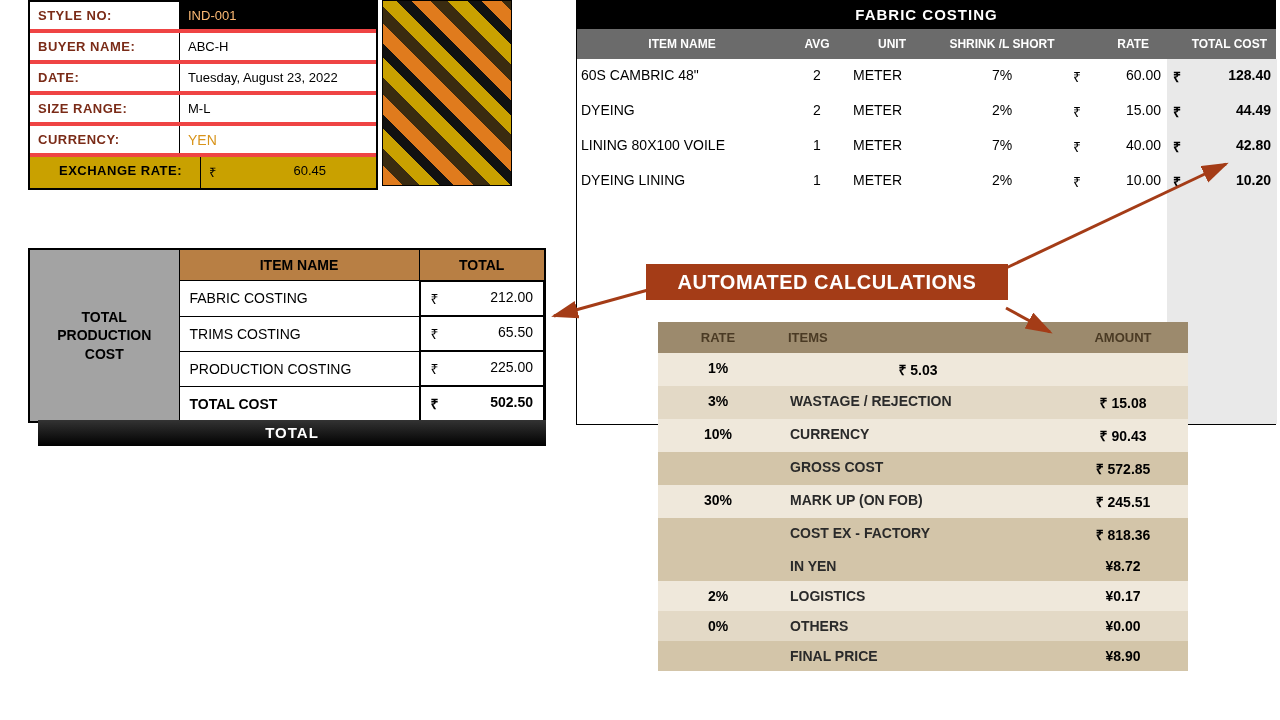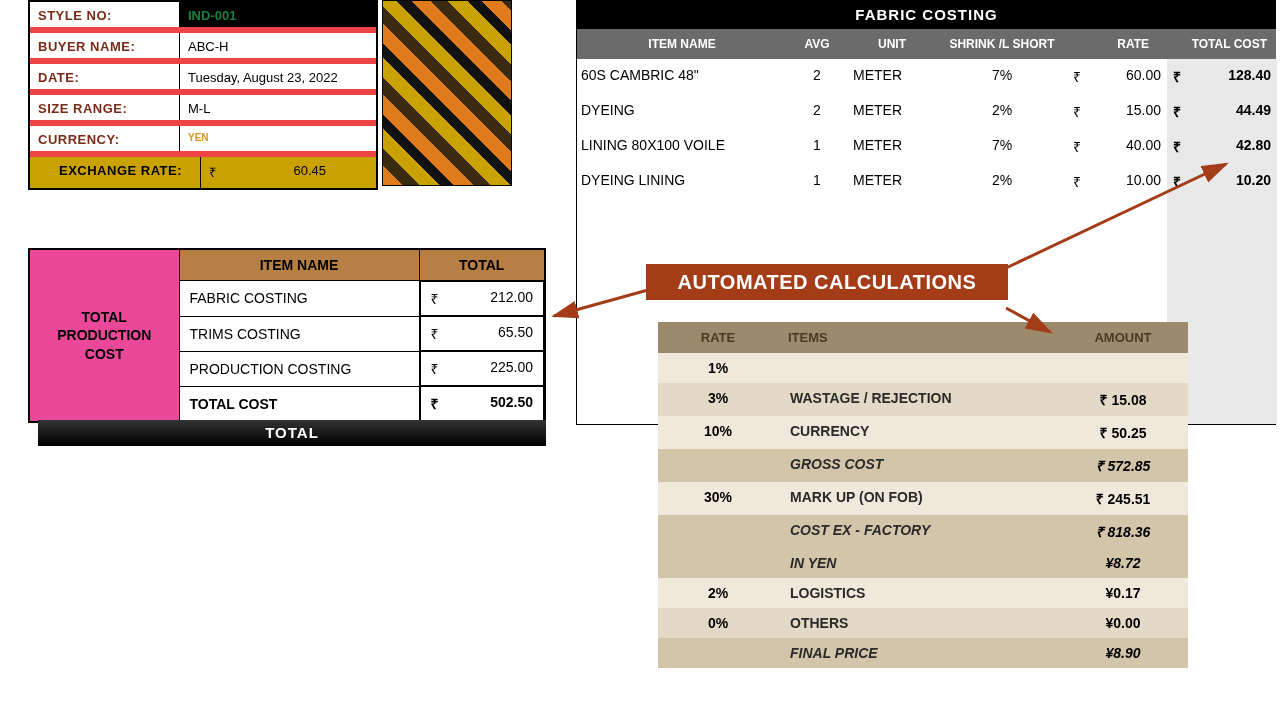--- a/index.html
+++ b/index.html
@@ -1,37 +1,37 @@
 <!DOCTYPE html>
 <html><head>
 <meta charset="utf-8">
 <style>
   * { box-sizing: border-box; margin: 0; padding: 0; }
   body { font-family: "Segoe UI", Arial, sans-serif; font-size: 13px; color: #000; background: #fff; width: 1280px; height: 720px; position: relative; overflow: hidden; }
 
   
   .info-block { position: absolute; left: 28px; top: 0; width: 350px; border: 2px solid #000; }
-  .info-row { display: flex; height: 31px; border-bottom: 6px solid #ef4444; }
+  .info-row { display: flex; height: 31px; border-bottom: 4px solid #ef4444; }
   .info-row:last-child { border-bottom: none; }
   .info-label { width: 150px; padding: 6px 8px; color: #7a2b17; font-weight: 600; font-variant: small-caps; letter-spacing: .5px; border-right: 1px solid #000; background:#fff; }
   .info-val   { flex: 1; padding: 6px 8px; background: #fff; }
-  .info-row.style .info-val { background: #000; color: #15803d; font-weight: 700; }
-  .info-row.currency .info-val { color: #d8941b; font-weight: 700; font-size:10px; }
+  .info-row.style .info-val { background: #000; color: #fdba74; font-weight: 400; }
+  .info-row.currency .info-val { color: #d8941b; font-weight: 400; font-size:14px; }
   .info-row.exrate { background: #c9a100; }
   .info-row.exrate .info-label { color:#000; font-weight:700; border-right:1px solid #000; background:#c9a100; font-variant: normal; margin-left: 21px;}
   .info-row.exrate .info-val   { background:#c9a100; text-align:right; padding-right:50px; }
 
   
   .product-img { position:absolute; left: 382px; top:0; width:130px; height:186px; border:1px solid #000; background: repeating-linear-gradient(45deg,#e07b1d 0 14px,#3a2b10 14px 26px,#c9a100 26px 40px,#111 40px 50px); }
 
   
   .prod-table { position:absolute; left:28px; top:248px; width:518px; border:2px solid #000; border-collapse:collapse; }
   .prod-table td, .prod-table th { border:1px solid #000; padding:7px 10px; font-size:14px; }
   .prod-table th { background:#b87f44; color:#000; font-weight:700; text-align:center; }
-  .prod-table .side-header { background:#ec4899; text-align:center; font-weight:700; font-size:14px; line-height:1.3; }
+  .prod-table .side-header { background:#a3a3a3; text-align:center; font-weight:700; font-size:14px; line-height:1.3; }
   .prod-table .tot-col { display:flex; justify-content:space-between; }
   .prod-table .total-row td { font-weight:700; background:#fff; }
 
   .total-bar { position:absolute; left:38px; top:420px; width:508px; height:26px; background:linear-gradient(#333,#000); color:#fff; text-align:center; font-weight:700; line-height:26px; letter-spacing:1px; font-size:15px; }
 
   
   .fabric-wrap { position:absolute; left:576px; top:0; width:700px; border-left:1px solid #000; border-bottom:1px solid #000;}
   .fabric-title { background:#000; color:#fff; font-weight:700; text-align:center; padding:6px 0; letter-spacing:1px; font-size:15px;}
   .fabric-head { display:grid; grid-template-columns: 210px 60px 90px 130px 100px 110px; background:#6b6b6b; color:#fff; font-weight:700; font-size:12px; }
   .fabric-head div { padding:8px 6px; text-align:center; }
@@ -59,21 +59,21 @@
   .sum-head .rate{text-align:center;}
   .sum-head .amt{text-align:center;}
   .sum-row { display:grid; grid-template-columns:120px 280px 130px; font-size:14px; }
   .sum-row div{ padding:7px 12px; }
   .sum-row .rate{text-align:center; font-weight:700;}
   .sum-row .item{font-weight:700; color:#2a2a2a;}
   .sum-row .amt{text-align:center; font-weight:600;}
   .shade-a { background:#efe8db; }
   .shade-b { background:#e3d9c6; }
   .shade-c { background:#d3c5a9; }
-  .shade-c .amt, .shade-c .item { font-weight:700;font-style:italic; }
+  .shade-c .amt, .shade-c .item { font-weight:700; }
   .sum-row .amt.bold{font-weight:700;}
 
   
   svg.overlay { position:absolute; left:0; top:0; width:1280px; height:720px; pointer-events:none; }
 </style>
 </head>
 <body>
 
 <div class="info-block">
   <div class="info-row style">
@@ -227,30 +227,31 @@
 
 <div class="summary">
   <div class="sum-head">
     <div class="rate">RATE</div>
     <div>ITEMS</div>
     <div class="amt">AMOUNT</div>
   </div>
   <div id="summary-body">
       <div class="sum-row shade-a">
         <div class="rate">1%</div>
+        <div class="amt">₹ 5.03</div>
       </div>
       <div class="sum-row shade-b">
         <div class="rate">3%</div>
         <div class="item">WASTAGE / REJECTION</div>
         <div class="amt">₹ 15.08</div>
       </div>
       <div class="sum-row shade-a">
         <div class="rate">10%</div>
         <div class="item">CURRENCY</div>
-        <div class="amt">₹ 50.25</div>
+        <div class="amt">₹ 90.43</div>
       </div>
       <div class="sum-row shade-c">
         <div class="rate"></div>
         <div class="item">GROSS COST</div>
         <div class="amt bold">₹ 572.85</div>
       </div>
       <div class="sum-row shade-a">
         <div class="rate">30%</div>
         <div class="item">MARK UP (ON FOB)</div>
         <div class="amt">₹ 245.51</div>

